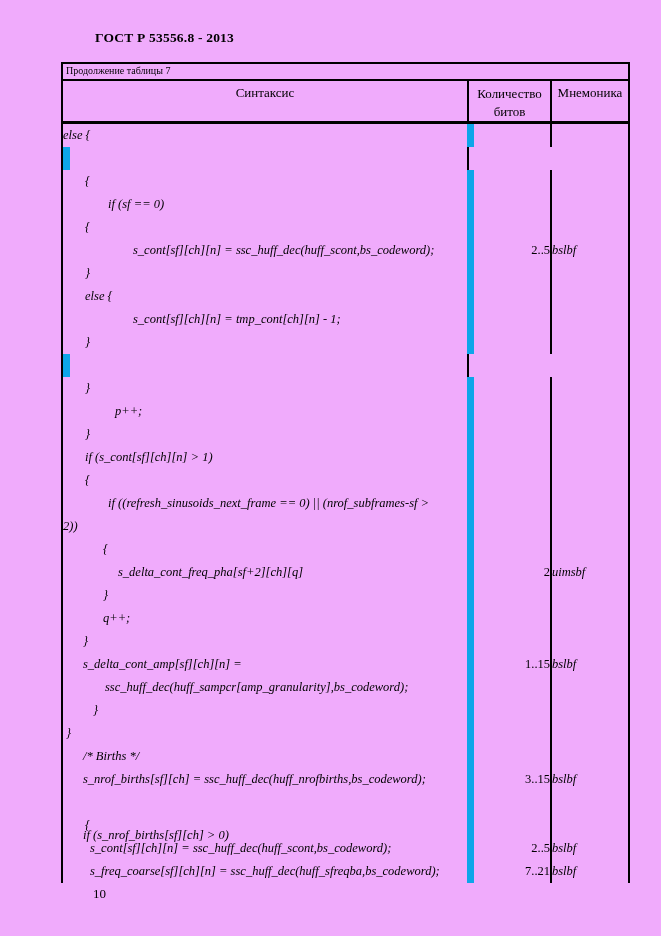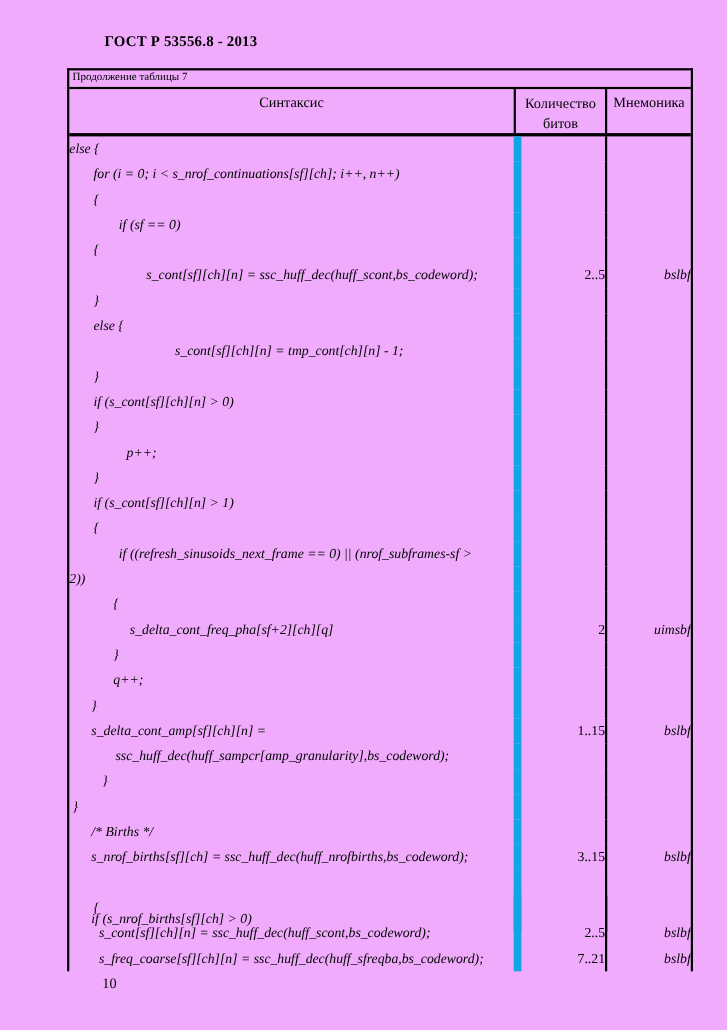--- a/index.html
+++ b/index.html
@@ -66,21 +66,21 @@
   .td.c-code {
     font-style: italic;
     white-space: pre;
   }
   .td.c-bits {
     border-left: 7px solid #0ea5e9;
     text-align: right;
   }
   .td.c-mnem {
     border-left: 2px solid #000;
-    text-align: right;
+    text-align: left;
     font-style: italic;
   }
   .page-number {
     position: absolute;
     left: 93px;
     top: 886px;
     font-size: 13px;
   }
 </style>
 </head>
@@ -103,21 +103,20 @@
       <div class="th c-mnem">Мнемоника</div>
     </div>
 
     <div class="t-body" id="tbody">
         <div class="t-row">
           <div class="td c-code" style="padding-left: 0px;">else {</div>
           <div class="td c-bits"></div>
           <div class="td c-mnem"></div>
         </div>
         <div class="t-row">
-          <div class="td c-code" style="padding-left: 22px;">for (i = 0; i &lt; s_nrof_continuations[sf][ch]; i++, n++)</div>
           <div class="td c-bits"></div>
           <div class="td c-mnem"></div>
         </div>
         <div class="t-row">
           <div class="td c-code" style="padding-left: 22px;">{</div>
           <div class="td c-bits"></div>
           <div class="td c-mnem"></div>
         </div>
         <div class="t-row">
           <div class="td c-code" style="padding-left: 45px;">if (sf == 0)</div>
@@ -138,31 +137,30 @@
           <div class="td c-code" style="padding-left: 22px;">}</div>
           <div class="td c-bits"></div>
           <div class="td c-mnem"></div>
         </div>
         <div class="t-row">
           <div class="td c-code" style="padding-left: 22px;">else {</div>
           <div class="td c-bits"></div>
           <div class="td c-mnem"></div>
         </div>
         <div class="t-row">
-          <div class="td c-code" style="padding-left: 96px;">s_cont[sf][ch][n] = tmp_cont[ch][n] - 1;</div>
-          <div class="td c-bits"></div>
-          <div class="td c-mnem"></div>
-        </div>
-        <div class="t-row">
-          <div class="td c-code" style="padding-left: 22px;">}</div>
-          <div class="td c-bits"></div>
-          <div class="td c-mnem"></div>
-        </div>
-        <div class="t-row">
-          <div class="td c-code" style="padding-left: 22px;">if (s_cont[sf][ch][n] &gt; 0)</div>
+          <div class="td c-code" style="padding-left: 70px;">s_cont[sf][ch][n] = tmp_cont[ch][n] - 1;</div>
+          <div class="td c-bits"></div>
+          <div class="td c-mnem"></div>
+        </div>
+        <div class="t-row">
+          <div class="td c-code" style="padding-left: 22px;">}</div>
+          <div class="td c-bits"></div>
+          <div class="td c-mnem"></div>
+        </div>
+        <div class="t-row">
           <div class="td c-bits"></div>
           <div class="td c-mnem"></div>
         </div>
         <div class="t-row">
           <div class="td c-code" style="padding-left: 22px;">}</div>
           <div class="td c-bits"></div>
           <div class="td c-mnem"></div>
         </div>
         <div class="t-row">
           <div class="td c-code" style="padding-left: 52px;">p++;</div>

